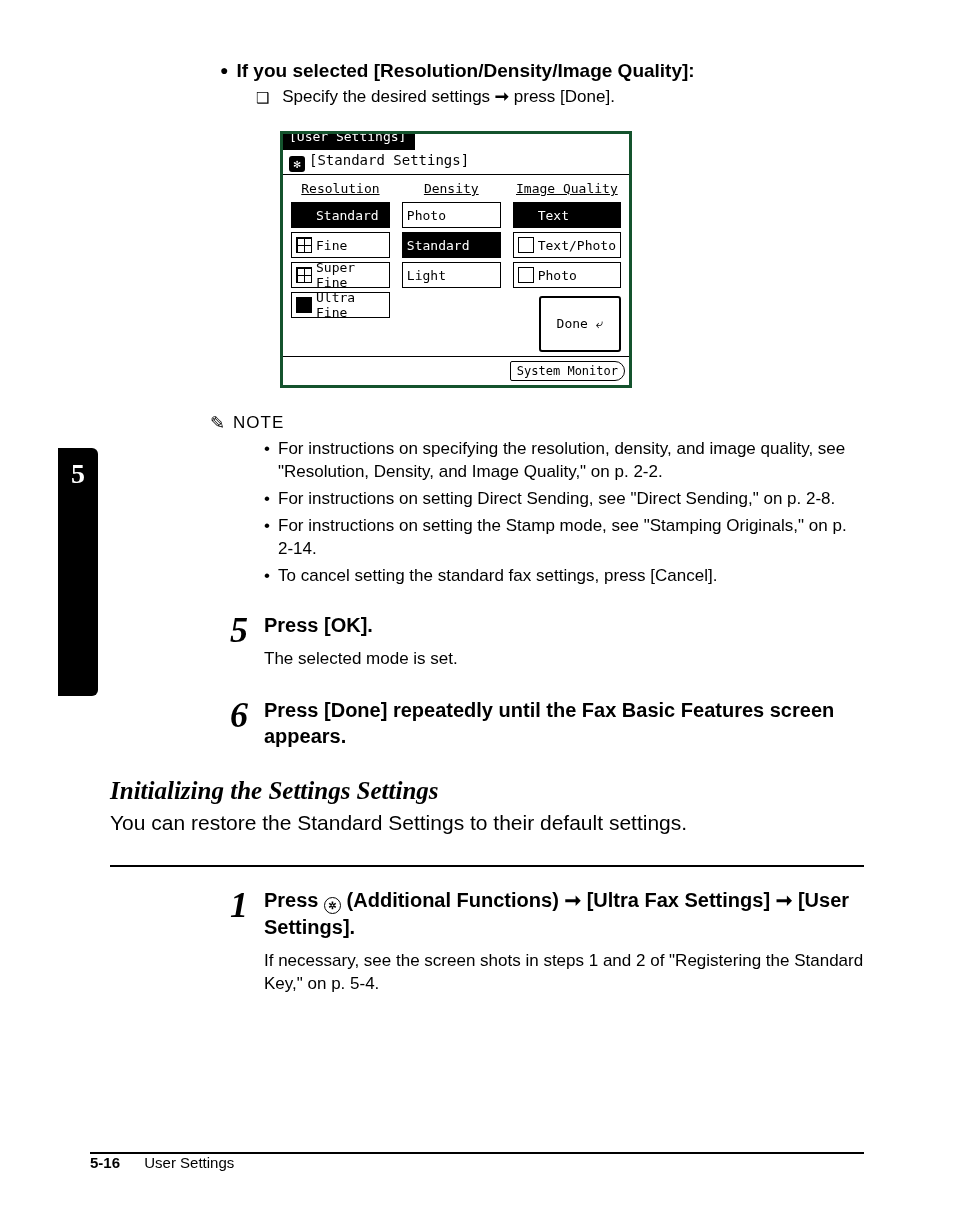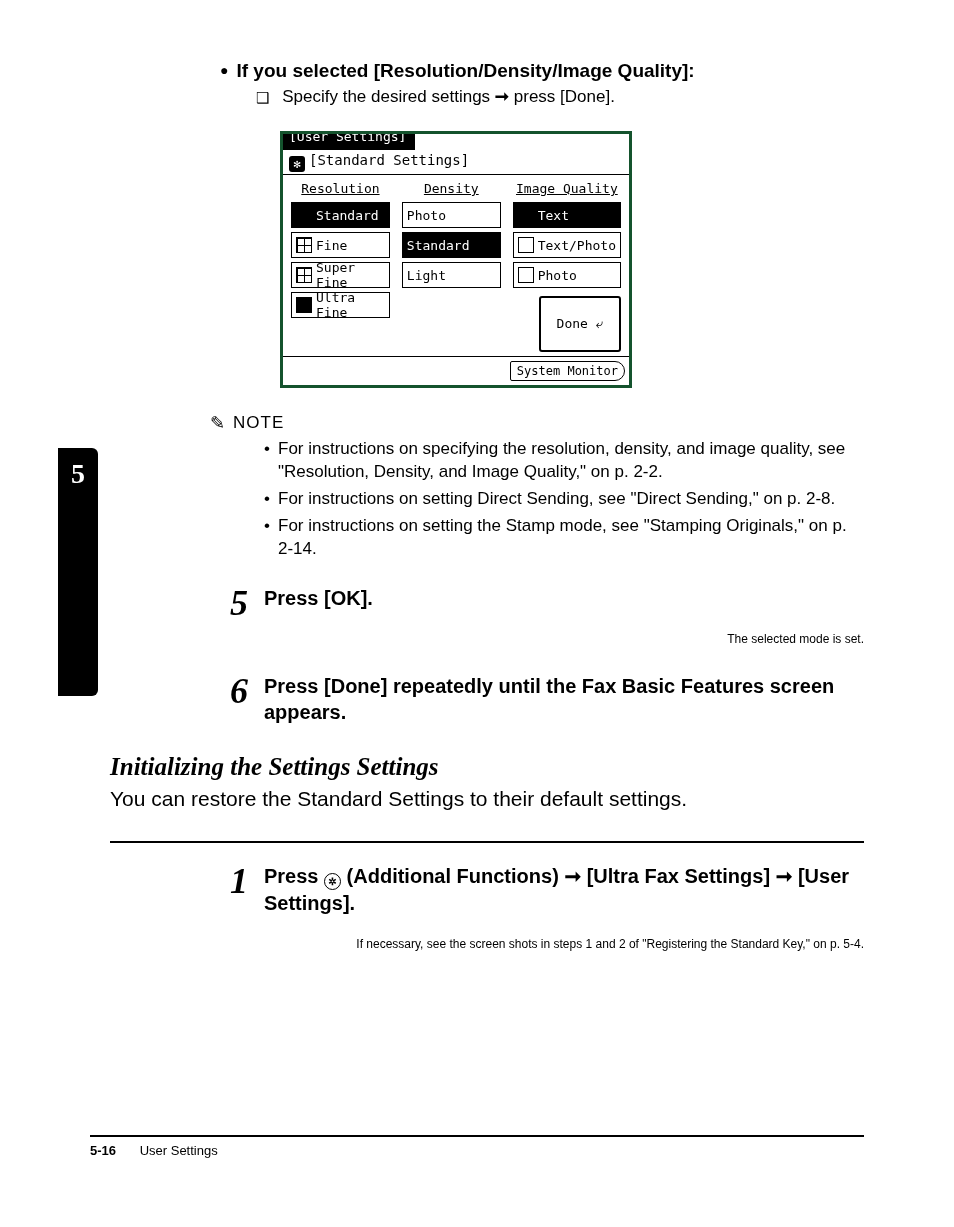--- a/index.html
+++ b/index.html
@@ -35,26 +35,26 @@
   .note-head{display:flex;align-items:center;gap:8px;margin-top:8px;margin-left:-10px;}
   .note-head .icon{font-size:18px;}
   .note-head .lbl{font-size:17px;letter-spacing:1px;}
   ul.notes{margin:4px 0 24px 44px;padding:0;list-style:none;font-size:17px;}
   ul.notes li{margin:4px 0;padding-left:14px;position:relative;line-height:1.35;}
   ul.notes li::before{content:"\2022";position:absolute;left:0;top:0;}
   .step{display:flex;gap:16px;margin-top:14px;}
   .step-num{font:italic bold 36px "Times New Roman",serif;width:28px;text-align:right;flex-shrink:0;line-height:1;}
   .step-body{flex:1;}
   .step-head{font-weight:bold;font-size:20px;line-height:1.3;}
-  .step-text{font-size:12px;margin-top:20px;line-height:1.35;text-align:right;}
+  .step-text{font-size:17px;margin-top:10px;line-height:1.35;}
   h3.section{font:italic bold 25px "Times New Roman",serif;margin:28px 0 6px -110px;}
   .section-text{font-size:21px;margin-left:-110px;margin-bottom:30px;}
   hr.main-rule{border:none;border-top:2px solid #000;margin:6px 0 20px -110px;width:calc(100% + 110px);}
   .af-icon{display:inline-block;width:15px;height:15px;border:1px solid #000;border-radius:50%;font-size:10px;text-align:center;line-height:15px;vertical-align:-2px;}
-  .footer{position:absolute;left:90px;right:90px;bottom:69px;border-top:2px solid #000;padding-top:6px;font-size:13px;}
+  .footer{position:absolute;left:90px;right:90px;bottom:56px;border-top:2px solid #000;padding-top:0;font-size:15px;}
   .footer .pg{font-weight:bold;margin-right:20px;}
 </style>
 </head>
 <body>
 
 <div class="page">
 
   <div class="side-tab">
     <span class="num">5</span>
   </div>
@@ -133,20 +133,21 @@
     </div>
 
     <div class="note-head">
       <span class="icon">✎</span>
       <span class="lbl">NOTE</span>
     </div>
     <ul class="notes">
       <li>For instructions on specifying the resolution, density, and image quality, see "Resolution, Density, and Image Quality," on p. 2-2.</li>
       <li>For instructions on setting Direct Sending, see "Direct Sending," on p. 2-8.</li>
       <li>For instructions on setting the Stamp mode, see "Stamping Originals," on p. 2-14.</li>
+      <li>To cancel setting the standard fax settings, press [Cancel].</li>
     </ul>
 
     <div class="step">
       <div class="step-num">5</div>
       <div class="step-body">
         <div class="step-head">Press [OK].</div>
         <div class="step-text">The selected mode is set.</div>
       </div>
     </div>
 

